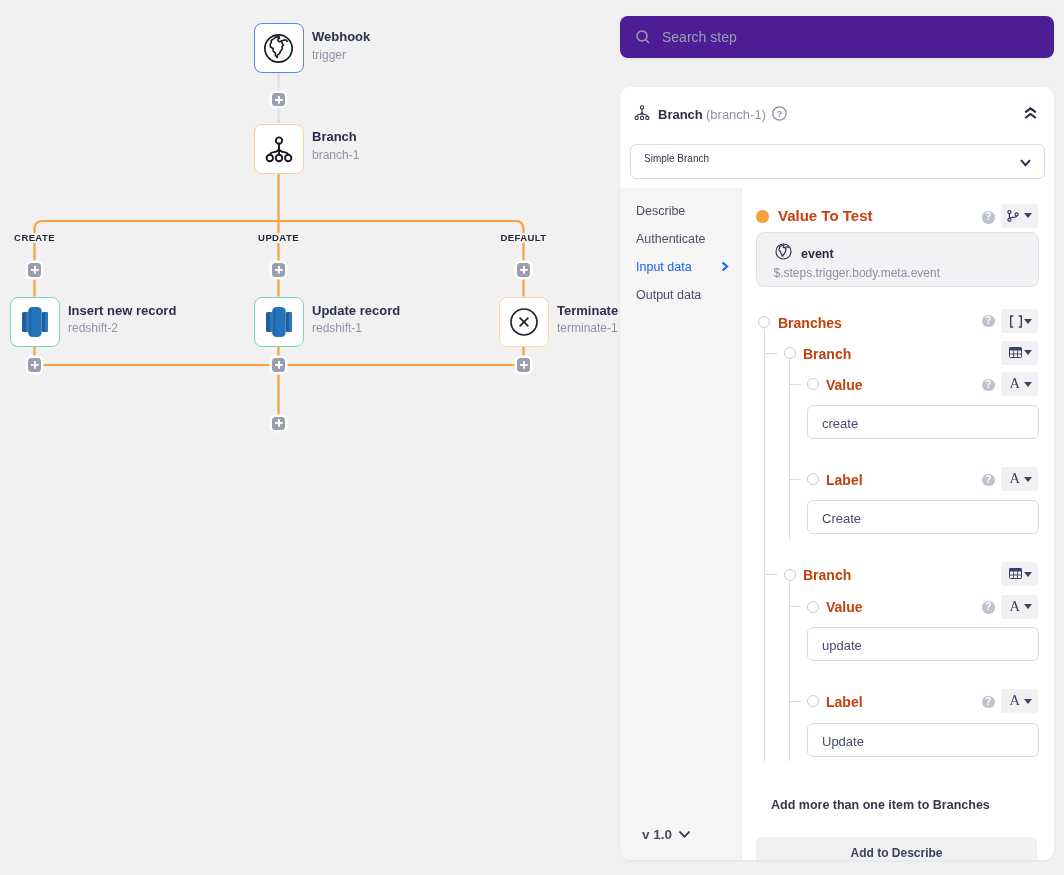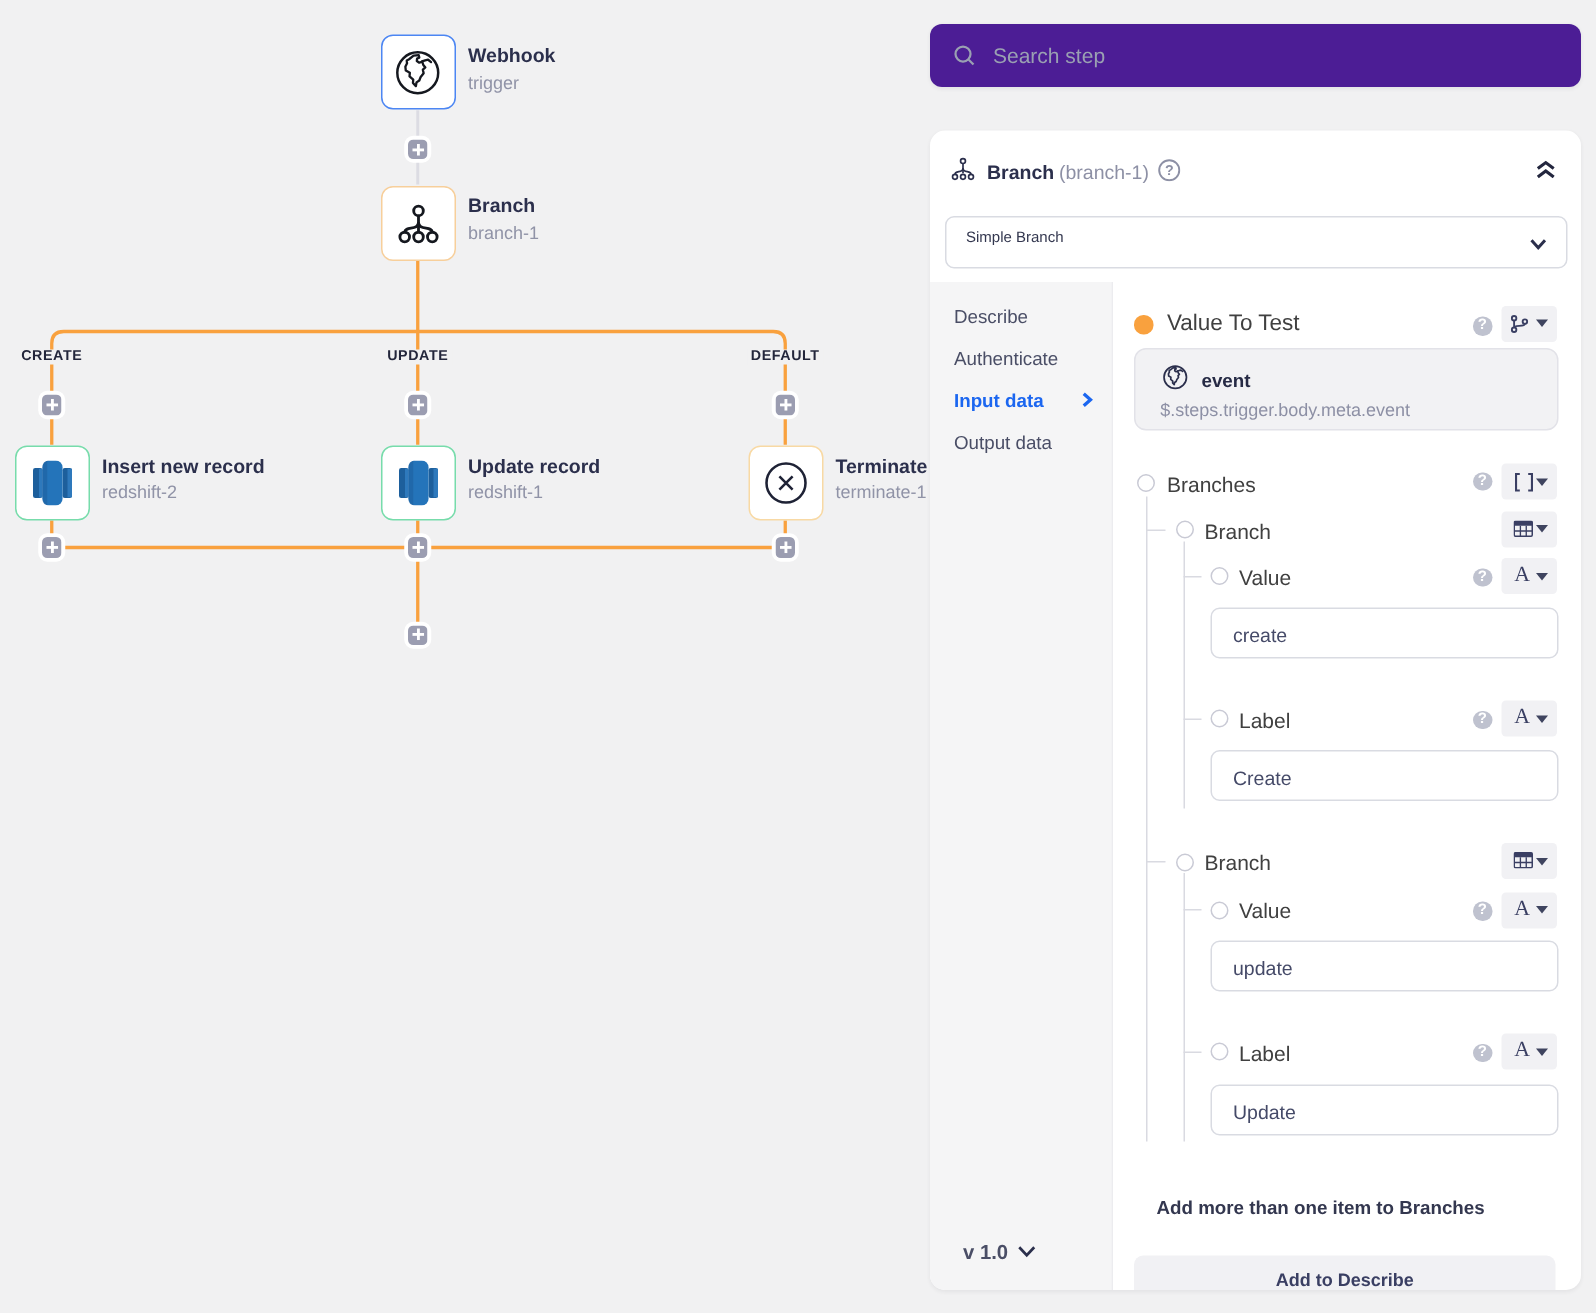--- a/index.html
+++ b/index.html
@@ -16,27 +16,27 @@
 .plus { position:absolute; width:13.5px; height:13.5px; background:#9b9db1; border-radius:3.5px; box-shadow:0 0 0 2.5px #ffffff;
   background-image:linear-gradient(#fff,#fff),linear-gradient(#fff,#fff);
   background-size:7.7px 1.9px, 1.9px 7.7px; background-position:center center; background-repeat:no-repeat; }
 .blabel { position:absolute; font-size:9.5px; font-weight:bold; color:#23263b; letter-spacing:0.4px; background:#f1f1f2; padding:0 3px; line-height:10px; transform:translateX(-50%); }
 
 .searchbar { position:absolute; left:620px; top:16px; width:434px; height:42px; background:#4c1d95; border-radius:8px; box-shadow:0 1px 3px rgba(40,40,60,0.07); }
 .searchbar .ph { position:absolute; left:42px; top:13px; font-size:14px; color:#9aa0b2; }
 .panel { position:absolute; left:620px; top:87px; width:434px; height:773px; background:#fff; border-radius:10px; box-shadow:0 1px 3px rgba(40,40,60,0.07); overflow:hidden; }
 .sidebar { position:absolute; left:620px; top:188px; width:122px; height:672px; background:#f5f5f6; border-right:1px solid #ececef; border-bottom-left-radius:10px; }
 .tab { position:absolute; left:636px; font-size:12.5px; color:#4a4e66; }
-.tab.active { color:#1b66f0; font-weight:bold; }
+.tab.active { color:#1b66f0; font-weight:normal; }
 .hdrname { position:absolute; font-size:13px; font-weight:bold; color:#2b2f4c; }
 .hdrid { position:absolute; font-size:13px; color:#8d90a5; }
 .selectbox { position:absolute; left:630px; top:144px; width:414.5px; height:34.5px; border:1px solid #d9dbe2; border-radius:6px; background:#fff; }
 .selectbox .txt { position:absolute; left:13px; top:8px; font-size:10px; color:#33374f; }
 
-.flabel { position:absolute; font-size:14px; font-weight:normal; color:#404040; line-height:14px; white-space:nowrap;text-align:right; }
+.flabel { position:absolute; font-size:14px; font-weight:bold; color:#c2410c; line-height:14px; white-space:nowrap;text-align:right; }
 .circ { position:absolute; width:12px; height:12px; border:1.2px solid #c9cad5; border-radius:50%; background:#fff; }
 .dot { position:absolute; width:12.5px; height:12.5px; background:#f9a13e; border-radius:50%; }
 .qdisc { position:absolute; width:12.5px; height:12.5px; background:#bfc2cf; border-radius:50%; color:#fff; font-size:10px; font-weight:bold; text-align:center; line-height:12.5px; }
 .rbtn { position:absolute; left:1000.5px; width:37.5px; height:24px; background:#f1f1f4; border-radius:3px; }
 .tri { position:absolute; width:0; height:0; border-left:4.2px solid transparent; border-right:4.2px solid transparent; border-top:5.2px solid #3f445f; right:6px; top:9.5px; }
 .input { position:absolute; left:806.5px; width:232.5px; height:34px; border:1px solid #d9dbe2; border-radius:6px; background:#fff; }
 .input .txt { position:absolute; left:14.5px; top:10px; font-size:13px; color:#454a68; }
 .eventbox { position:absolute; left:756px; top:232px; width:282.5px; height:55px; background:#f2f2f4; border:1px solid #e2e2e8; border-radius:8px; }
 .treev { position:absolute; width:1.2px; background:#d9dae1; }
 .treeh { position:absolute; height:1.2px; background:#d9dae1; }

